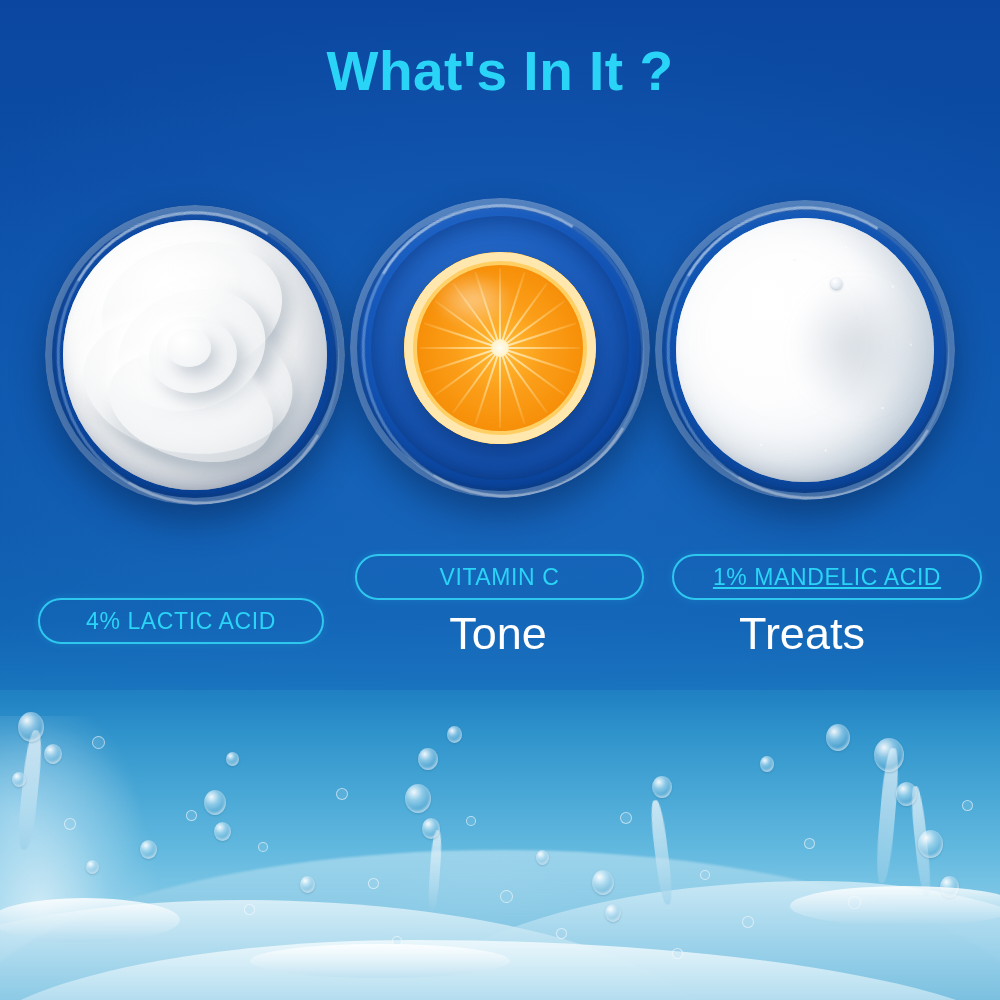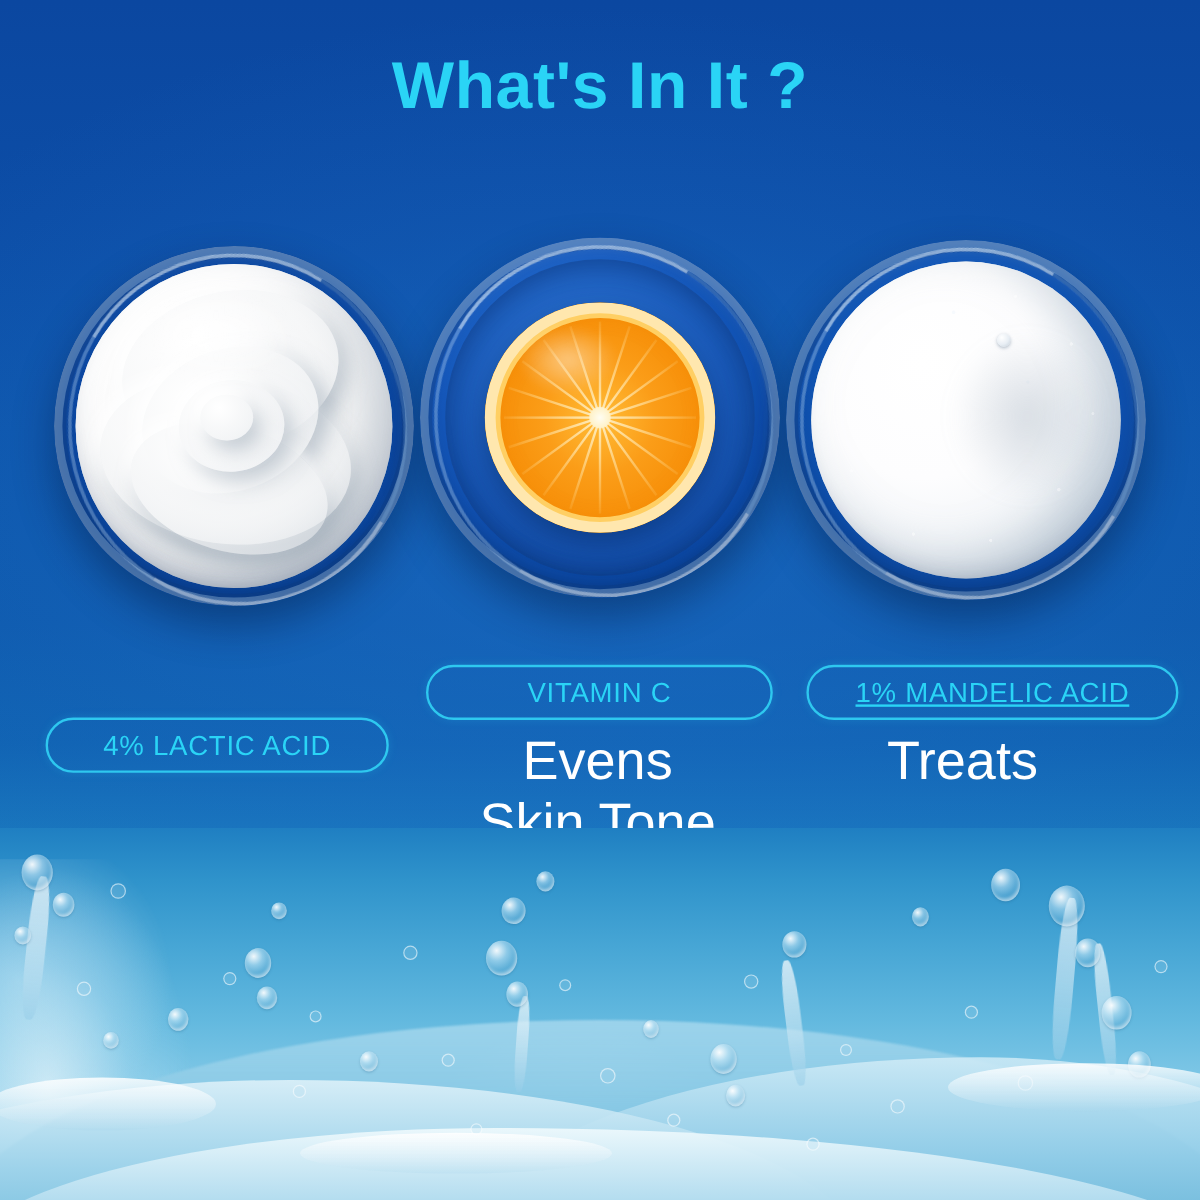--- a/index.html
+++ b/index.html
@@ -357,22 +357,21 @@
       <div class="rim-gloss"></div>
       <div class="glass-rim"></div>
     </div>
   </div>
 
   <div class="pill pill-1">4% LACTIC ACID</div>
   <div class="pill pill-2">VITAMIN C</div>
   <div class="pill pill-3">1% MANDELIC ACID</div>
 
   <div class="benefit ben-2">
-    <div>Evens</div>
-    <div>Skin Tone</div>
+    <div>Tone</div>
   </div>
   <div class="benefit ben-3">
     <div>Treats</div>
   </div>
 
   <div class="water">
     <div class="water-sky"></div>
 
     <div class="splash-left"></div>
     <div class="splash-mid"></div>

